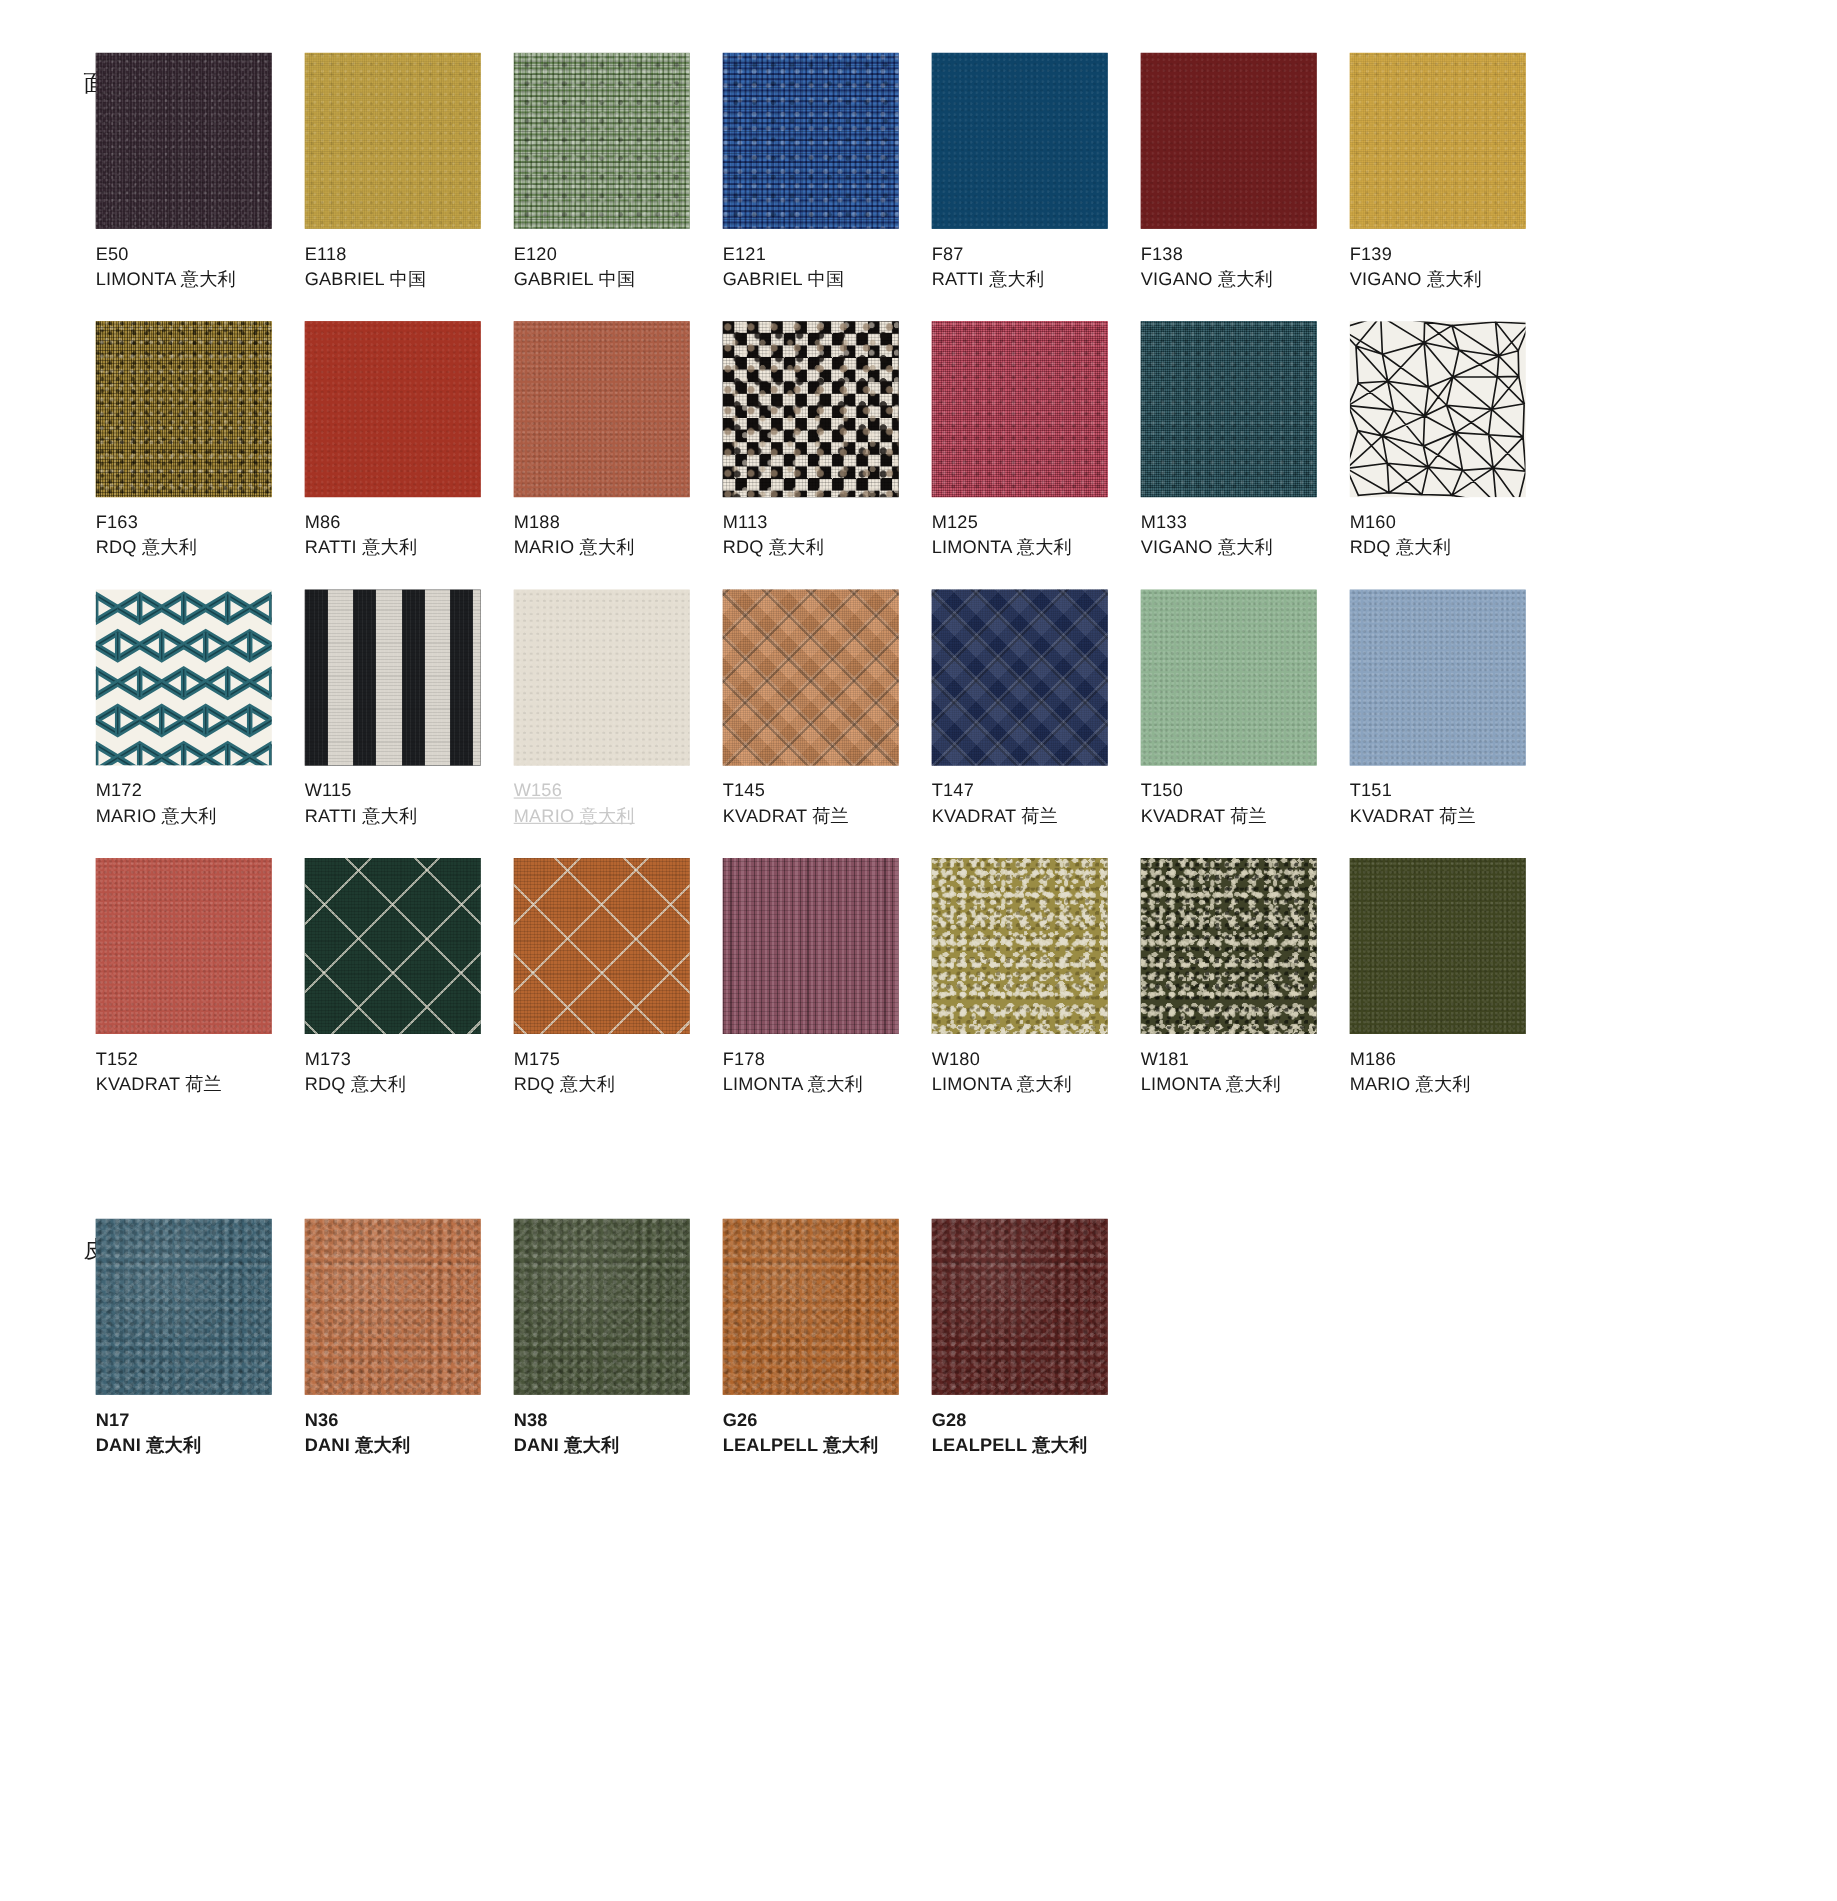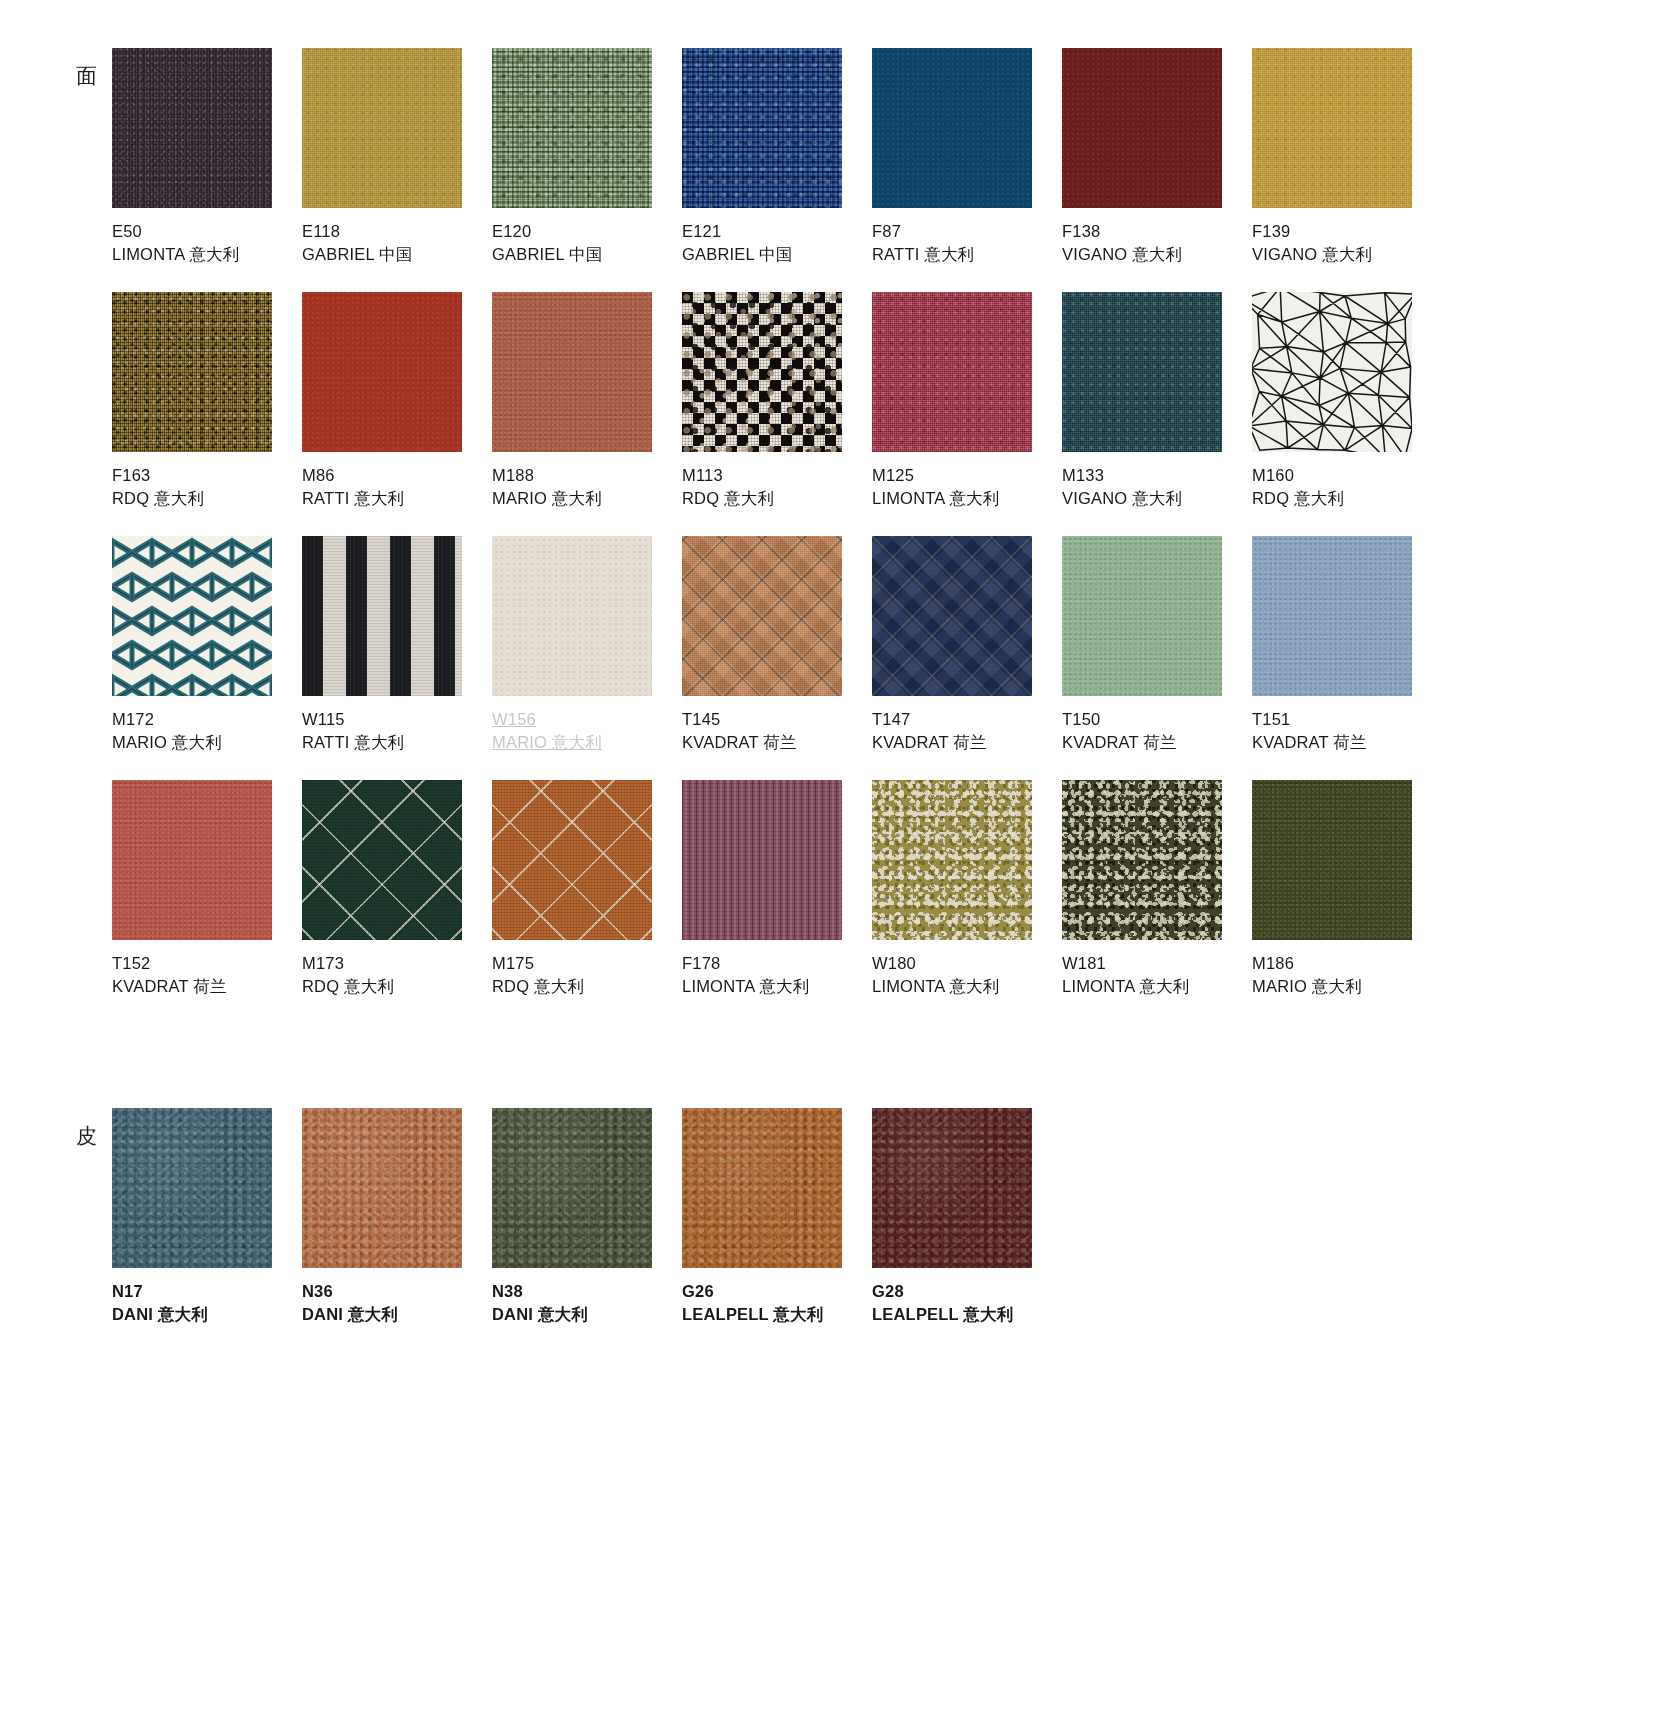--- a/index.html
+++ b/index.html
@@ -37,21 +37,21 @@
     left: 76px;
     top: 14px;
     font-size: 21px;
     letter-spacing: 5px;
     color: #1a1a1a;
     white-space: nowrap;
     font-family: "DejaVu Sans", "Liberation Sans", sans-serif;
   }
 
   .grid {
-    margin-left: 112px;
+    margin-left: 87px;
     display: grid;
     grid-template-columns: repeat(7, 160px);
     column-gap: 30px;
     row-gap: 0;
   }
   .grid.leather-grid {
     grid-template-columns: repeat(7, 160px);
     font-weight: bold;
   }
 

